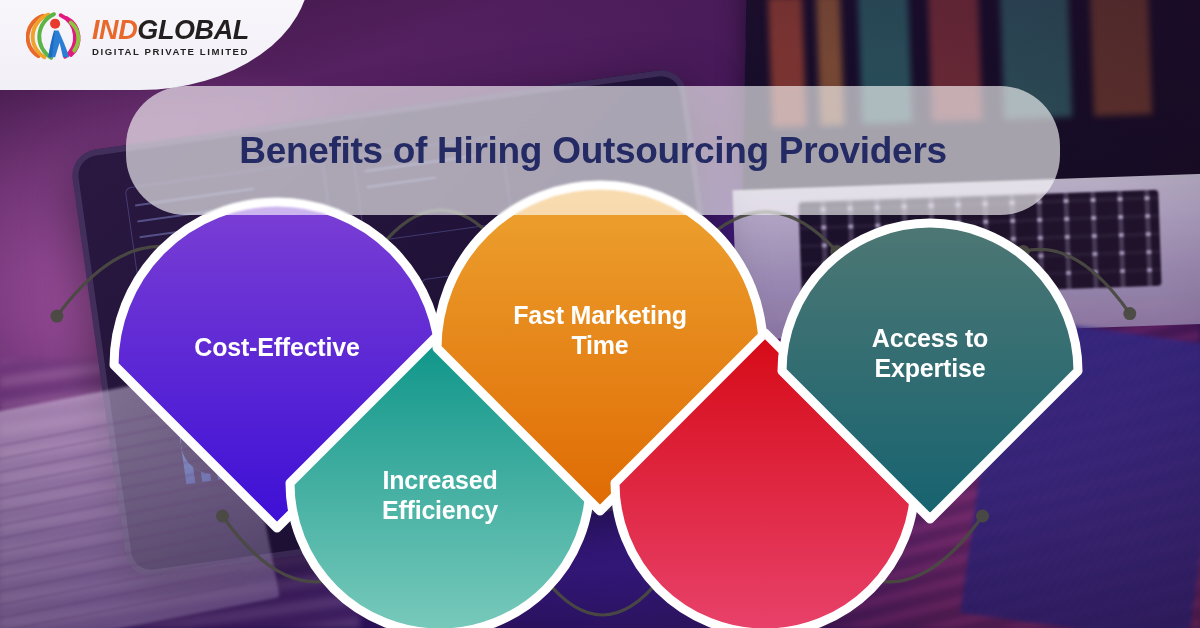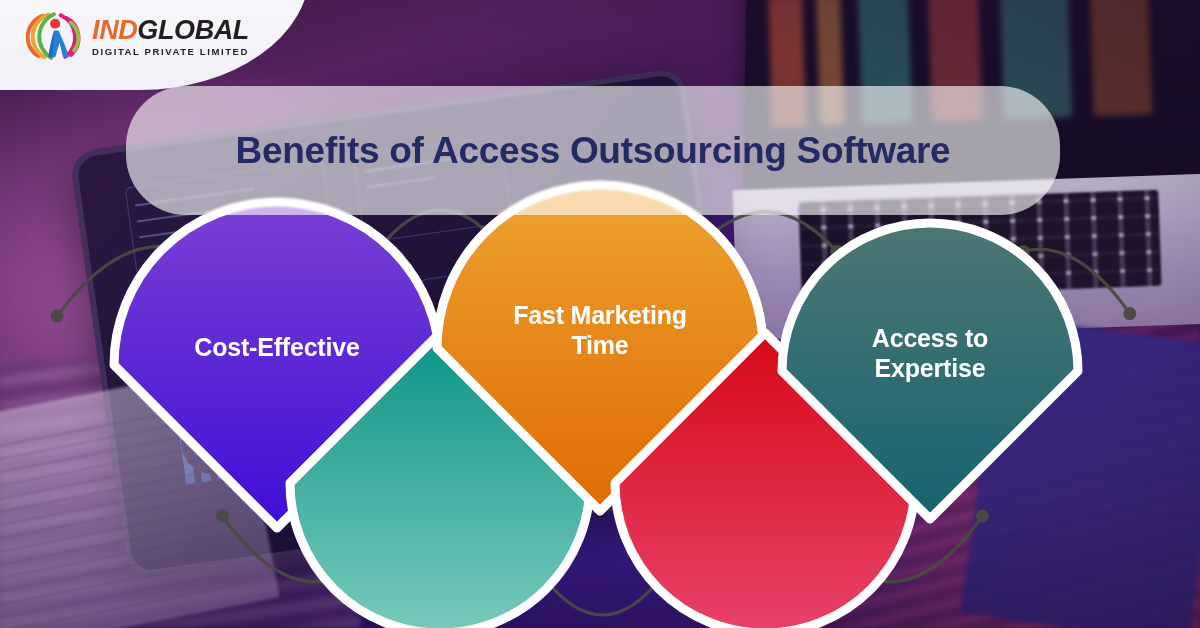--- a/index.html
+++ b/index.html
@@ -158,21 +158,20 @@
   .logo-wrap {
     position:absolute; left:26px; top:8px;
     display:flex; align-items:center; gap:10px;
   }
   .logo-mark { width:56px; height:56px; display:block; }
   .logo-text { line-height:1; padding-top:2px; }
   .logo-title {
     font-size:27px; font-weight:bold; letter-spacing:-0.4px;
     font-family:"Liberation Sans", sans-serif;
     font-style:italic;
-    text-align:center;
   }
   .logo-title .ind { color:#e8692b; }
   .logo-title .global { color:#231f20; }
   .logo-sub {
     font-size:9.6px; font-weight:bold; color:#231f20;
     letter-spacing:1.55px; margin-top:3px;
     font-family:"Liberation Sans", sans-serif;
   }
 
   
@@ -314,20 +313,22 @@
     <div class="dia" style="left: 281px; top: 324px; width: 318px; height: 318px;">
       <svg width="318" height="318" viewBox="0 0 318 318">
         <defs>
             <linearGradient id="g1" x1="0" y1="0" x2="0" y2="1">
           <stop offset="0%" stop-color="#0C9488"></stop>
               <stop offset="100%" stop-color="#79CABB"></stop>
         </linearGradient>
           </defs>
         <path class="dia-path" fill="url(#g1)" stroke="#ffffff" stroke-width="9" stroke-linejoin="round" d="M 309 159 A 147 147 0 0 1 9 159 L 159 9 Z"></path>
       </svg>
+      <div class="dia-label" style="transform: translateY(12px);">Increased
+Efficiency</div>
     </div>
 
     <div class="dia" style="left: 428px; top: 176px; width: 344px; height: 344px;">
       <svg width="344" height="344" viewBox="0 0 344 344">
         <defs>
             <linearGradient id="g2" x1="0" y1="0" x2="0" y2="1">
           <stop offset="0%" stop-color="#EDA330"></stop>
               <stop offset="100%" stop-color="#DF6A04"></stop>
         </linearGradient>
           </defs>
@@ -359,21 +360,21 @@
           </defs>
         <path class="dia-path" fill="url(#g4)" stroke="#ffffff" stroke-width="9" stroke-linejoin="round" d="M 9 157 A 145.04 145.04 0 0 1 305 157 L 157 305 Z"></path>
       </svg>
       <div class="dia-label" style="transform: translateY(-18px);">Access to
 Expertise</div>
     </div>
 
   </div>
 
   <div class="title-panel">
-    <div class="title-line">Benefits of Access Outsourcing Software</div>
+    <div class="title-line">Benefits of Hiring Outsourcing Providers</div>
   </div>
 
   <div class="header-blob"></div>
   <div class="header-blob2"></div>
 
   <div class="logo-wrap">
     <svg class="logo-mark" viewBox="0 0 100 100">
       <g fill="none" stroke-width="7" stroke-linecap="round">
         <path d="M30 14 A40 40 0 0 0 22 86" stroke="#e8692b"></path>
         <path d="M40 12 A42 42 0 0 0 33 88" stroke="#f0a32a"></path>

